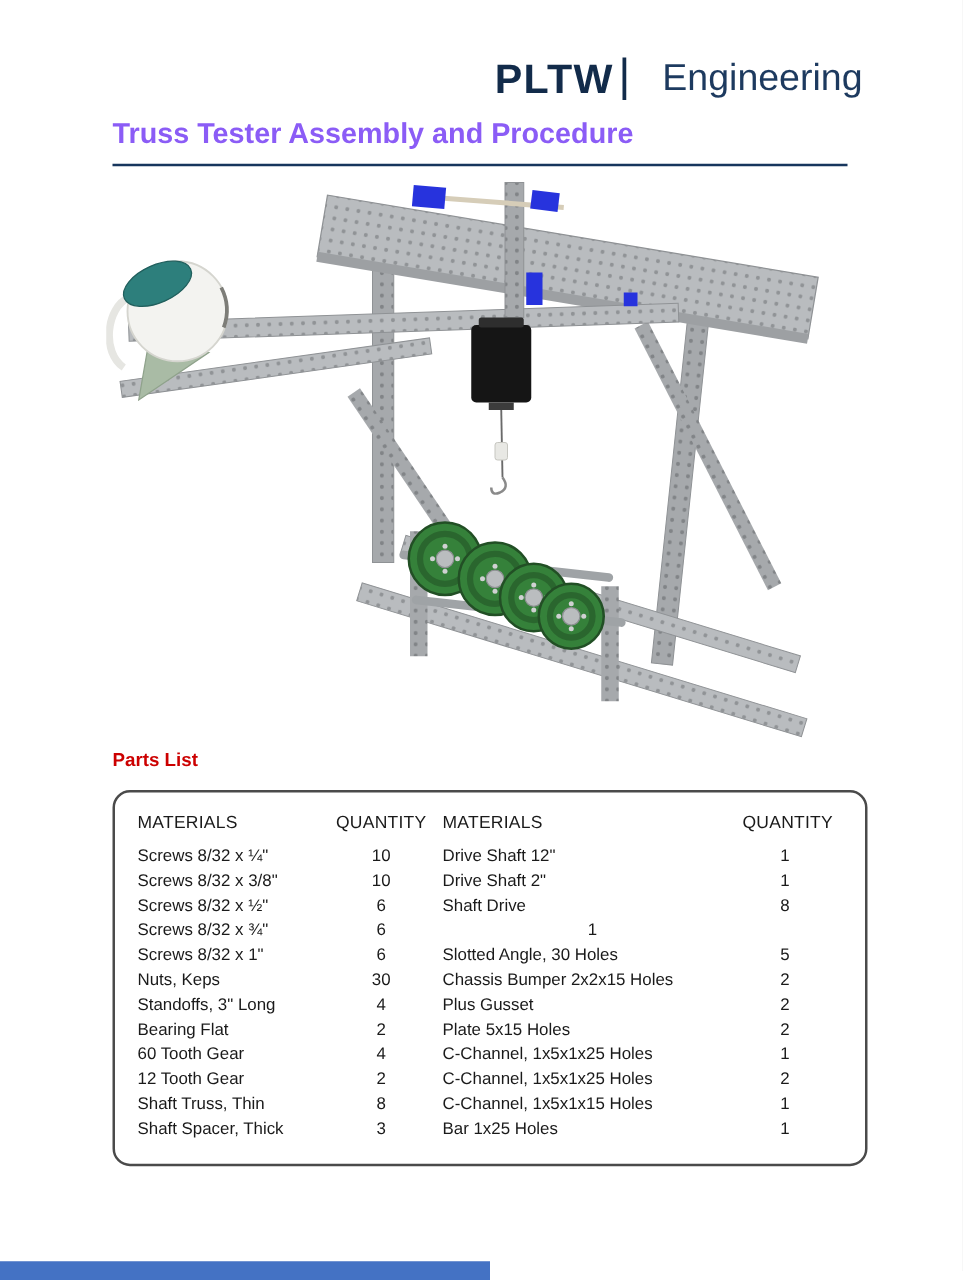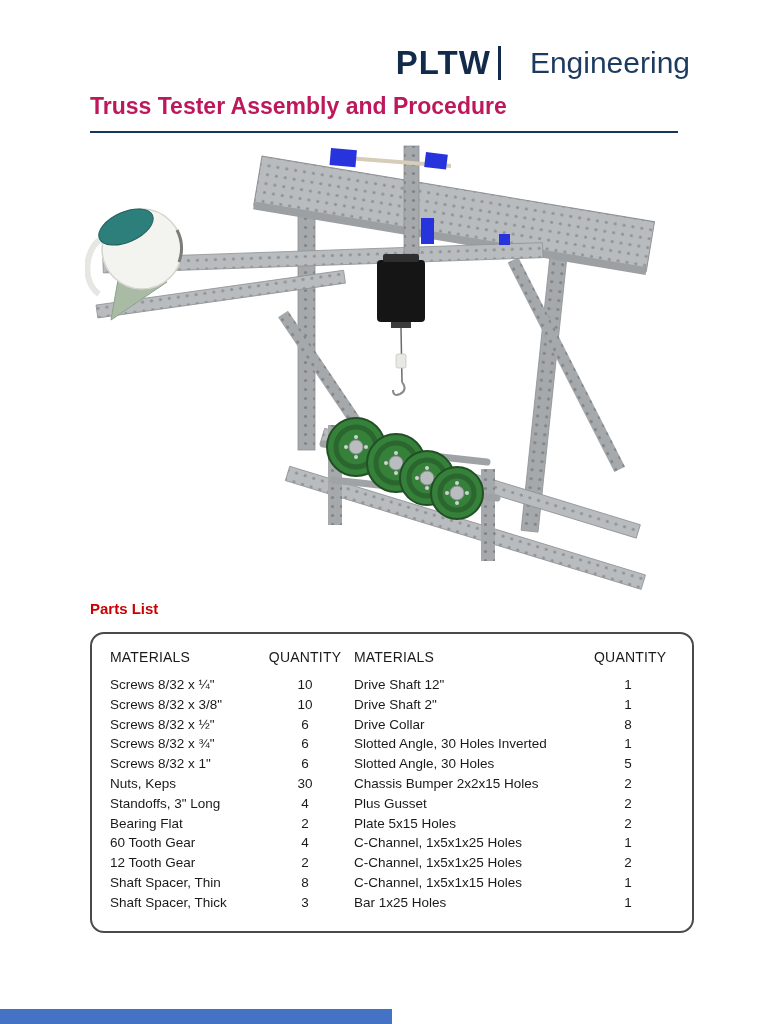--- a/index.html
+++ b/index.html
@@ -6,21 +6,21 @@
   .page {
     position:relative; width:770px; height:1024px; background:#ffffff;
     font-family:"Liberation Sans", sans-serif; overflow:hidden; margin:0 auto;padding-left:14px;
   }
   
   .logo { position:absolute; top:44px; right:94px; display:flex; align-items:center; }
   .logo-brand { font-size:33px; font-weight:bold; letter-spacing:1px; color:#122B4A; }
   .logo-divider { width:3px; height:34px; background:#122B4A; margin:0 9px 0 7px; }
   .logo-suffix { font-size:30px; font-weight:400; color:#1d3a5f;margin-left:20px; }
   
-  .doc-title { position:absolute; left:90px; top:93px; margin:0; font-size:23px; font-weight:bold; color:#be185d; }
+  .doc-title { position:absolute; left:90px; top:93px; margin:0; font-size:23px; font-weight:bold; color:#8b5cf6; }
   .title-rule { position:absolute; left:90px; top:131px; width:588px; height:2px; background:#17365D; }
   
   .illustration { position:absolute; left:85px; top:142px; margin:0; width:585px; height:455px; }
   
   .parts-heading { position:absolute; left:90px; top:600px; margin:0; font-size:15px; font-weight:bold; color:#CC0000;text-align:center; }
   
   .parts-table {
     position:absolute; left:90px; top:632px; width:604px; box-sizing:border-box;
     border:2px solid #4a4a4a; border-radius:14px; padding:15px 12px 18px 18px;
     background:#fff;
@@ -185,27 +185,26 @@
     </div>
     <div class="trow">
       <span class="cell-m">Screws 8/32 x 3/8"</span>
       <span class="cell-q">10</span>
       <span class="cell-m">Drive Shaft 2"</span>
       <span class="cell-q">1</span>
     </div>
     <div class="trow">
       <span class="cell-m">Screws 8/32 x ½"</span>
       <span class="cell-q">6</span>
-      <span class="cell-m">Drive Collar</span>
+      <span class="cell-m">Shaft Drive</span>
       <span class="cell-q">8</span>
     </div>
     <div class="trow">
       <span class="cell-m">Screws 8/32 x ¾"</span>
       <span class="cell-q">6</span>
-      <span class="cell-m">Slotted Angle, 30 Holes Inverted</span>
       <span class="cell-q">1</span>
     </div>
     <div class="trow">
       <span class="cell-m">Screws 8/32 x 1"</span>
       <span class="cell-q">6</span>
       <span class="cell-m">Slotted Angle, 30 Holes</span>
       <span class="cell-q">5</span>
     </div>
     <div class="trow">
       <span class="cell-m">Nuts, Keps</span>
@@ -231,21 +230,21 @@
       <span class="cell-m">C-Channel, 1x5x1x25 Holes</span>
       <span class="cell-q">1</span>
     </div>
     <div class="trow">
       <span class="cell-m">12 Tooth Gear</span>
       <span class="cell-q">2</span>
       <span class="cell-m">C-Channel, 1x5x1x25 Holes</span>
       <span class="cell-q">2</span>
     </div>
     <div class="trow">
-      <span class="cell-m">Shaft Spacer, Thin</span>
+      <span class="cell-m">Shaft Truss, Thin</span>
       <span class="cell-q">8</span>
       <span class="cell-m">C-Channel, 1x5x1x15 Holes</span>
       <span class="cell-q">1</span>
     </div>
     <div class="trow">
       <span class="cell-m">Shaft Spacer, Thick</span>
       <span class="cell-q">3</span>
       <span class="cell-m">Bar 1x25 Holes</span>
       <span class="cell-q">1</span>
     </div>

